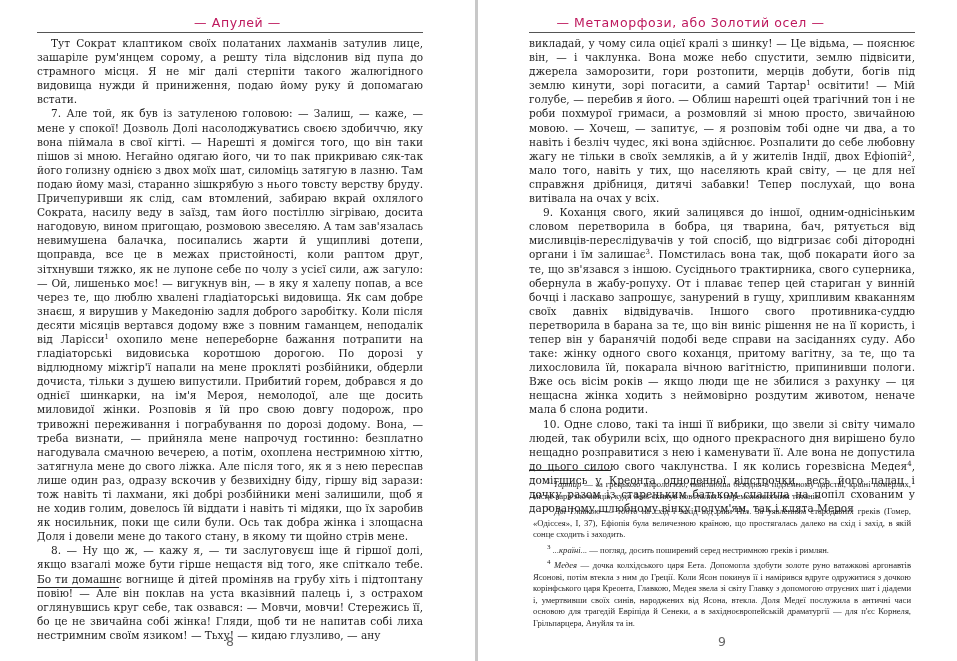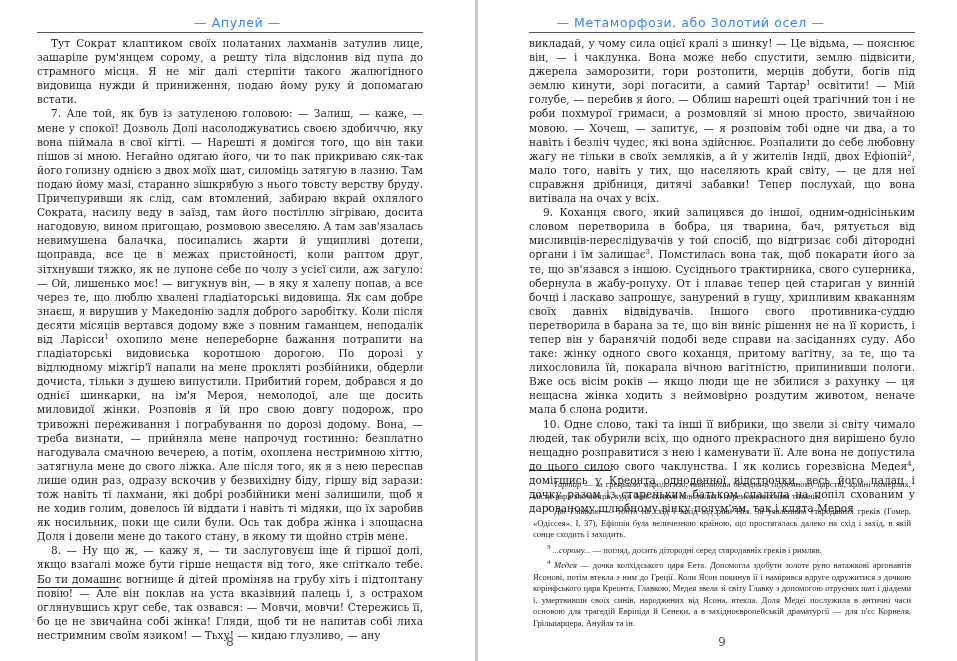--- a/index.html
+++ b/index.html
@@ -4,21 +4,21 @@
 <style>
   html, body { margin: 0; padding: 0; background: #ffffff; }
   body { width: 957px; height: 661px; position: relative; overflow: hidden;
          font-family: "DejaVu Serif", "Liberation Serif", serif; color: #1e1e1e; }
   .page { position: absolute; top: 0; height: 661px; background: #fff; }
   .page.left { left: 0; width: 475px; }
   .page.right { left: 478px; width: 425px; }
   .gutter { position: absolute; left: 475px; top: 0; width: 3px; height: 661px; background: #c8c8c8; }
   .running-head { position: absolute; top: 15px; left: 0; right: 0; text-align: center;
                   font-family: "DejaVu Sans", "Liberation Sans", sans-serif; font-size: 12.5px;
-                  color: #3b82f6; letter-spacing: 0.6px; }
+                  color: #be185d; letter-spacing: 0.6px; }
   .head-rule { position: absolute; top: 32px; height: 1px; background: #555; }
   .left .head-rule { left: 37px; width: 386px; }
   .right .head-rule { left: 51px; width: 386px; }
   .body-text { position: absolute; top: 36px; font-size: 10.55px; line-height: 14.1px;
                text-align: justify; }
   .left .body-text { left: 37px; width: 386px; }
   .right .body-text { left: 51px; width: 386px; }
   .body-text p { margin: 0; text-indent: 14px; hyphens: auto; }
   .body-text p.noindent { text-indent: 0; }
   .fn-rule { position: absolute; height: 1px; background: #222; width: 82px; }
@@ -59,17 +59,17 @@
   <div class="head-rule"></div>
   <div class="body-text">
     <p class="noindent"><span>викладай, у чому сила оцієї кралі з шинку! — Це відьма, — пояснює він, — і чаклунка. Вона може небо спустити, землю підвісити, джерела заморозити, гори розтопити, мерців добути, богів під землю кинути, зорі погасити, а самий Тартар</span><sup>1</sup><span> освітити! — Мій голубе, — перебив я його. — Облиш нарешті оцей трагічний тон і не роби похмурої гримаси, а розмовляй зі мною просто, звичайною мовою. — Хочеш, — запитує, — я розповім тобі одне чи два, а то навіть і безліч чудес, які вона здійснює. Розпалити до себе любовну жагу не тільки в своїх земляків, а й у жителів Індії, двох Ефіопій</span><sup>2</sup><span>, мало того, навіть у тих, що населяють край світу, — це для неї справжня дрібниця, дитячі забавки! Тепер послухай, що вона витівала на очах у всіх.</span></p>
     <p><span>9. Коханця свого, який залицявся до іншої, одним-однісіньким словом перетворила в бобра, ця тварина, бач, рятується від мисливців-переслідувачів у той спосіб, що відгризає собі дітородні органи і їм залишає</span><sup>3</sup><span>. Помстилась вона так, щоб покарати його за те, що зв'язався з іншою. Сусіднього трактирника, свого суперника, обернула в жабу-ропуху. От і плаває тепер цей стариган у винній бочці і ласкаво запрошує, занурений в гущу, хрипливим кваканням своїх давніх відвідувачів. Іншого свого противника-суддю перетворила в барана за те, що він виніс рішення не на її користь, і тепер він у баранячій подобі веде справи на засіданнях суду. Або таке: жінку одного свого коханця, притому вагітну, за те, що та лихословила їй, покарала вічною вагітністю, припинивши пологи. Вже ось вісім років — якщо люди ще не збилися з рахунку — ця нещасна жінка ходить з неймовірно роздутим животом, неначе мала б слона родити.</span></p>
     <p><span>10. Одне слово, такі та інші її вибрики, що звели зі світу чимало людей, так обурили всіх, що одного прекрасного дня вирішено було нещадно розправитися з нею і каменувати її. Але вона не допустила до цього силою свого чаклунства. І як колись горезвісна Медея</span><sup>4</sup><span>, домігшись у Креонта одноденної відстрочки, весь його палац і дочку разом із стареньким батьком спалила на попіл схованим у дарованому шлюбному вінку полум'ям, так і клята Мероя</span></p>
   </div>
   <div class="fn-rule"></div>
   <div class="footnotes">
     <p><sup>1</sup> <i>Тартар</i><span> — за грецькою міфологією, найглибша безодня в підземному царстві, країні померлих, місце кари злочинців, куди Зевс скинув повсталих і переможених ним титанів.</span></p>
     <p><sup>2</sup> <i>Дві Главкою</i><span> — тобто на схід і захід від ріки Ніл. За уявленням стародавніх греків (Гомер, «Одіссея», I, 37), Ефіопія була величезною країною, що простягалась далеко на схід і захід, в якій сонце сходить і заходить.</span></p>
-    <p><sup>3</sup> <i>...сорому...</i><span> — погляд, досить дітородні серед стародавніх греків і римлян.</span></p>
+    <p><sup>3</sup> <i>...країні...</i><span> — погляд, досить поширений серед нестримною греків і римлян.</span></p>
     <p><sup>4</sup> <i>Медея</i><span> — дочка колхідського царя Еета. Допомогла здобути золоте руно ватажкові аргонавтів Ясонові, потім втекла з ним до Греції. Коли Ясон покинув її і намірився вдруге одружитися з дочкою корінфського царя Креонта, Главкою, Медея звела зі світу Главку з допомогою отруєних шат і діадеми і, умертвивши своїх синів, народжених від Ясона, втекла. Доля Медеї послужила в античні часи основою для трагедій Евріпіда й Сенеки, а в західноєвропейській драматургії — для п'єс Корнеля, Грільпарцера, Ануйля та ін.</span></p>
   </div>
   <div class="page-num">9</div>
 </div>
 
 </body></html>

